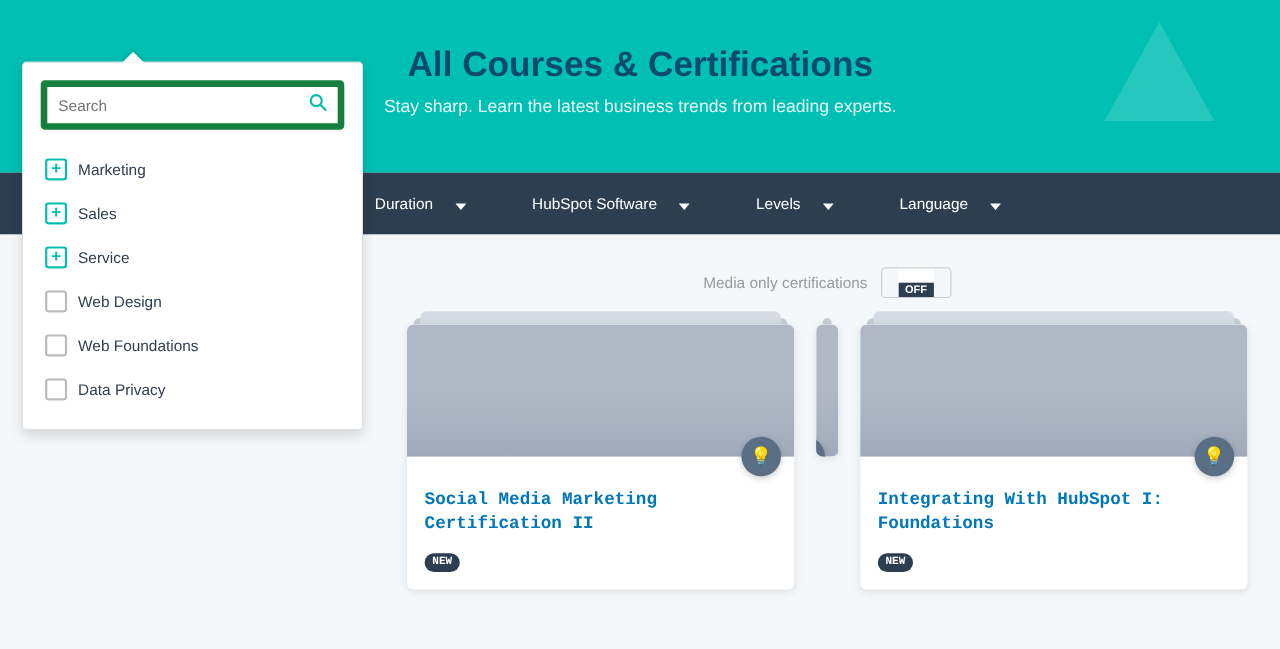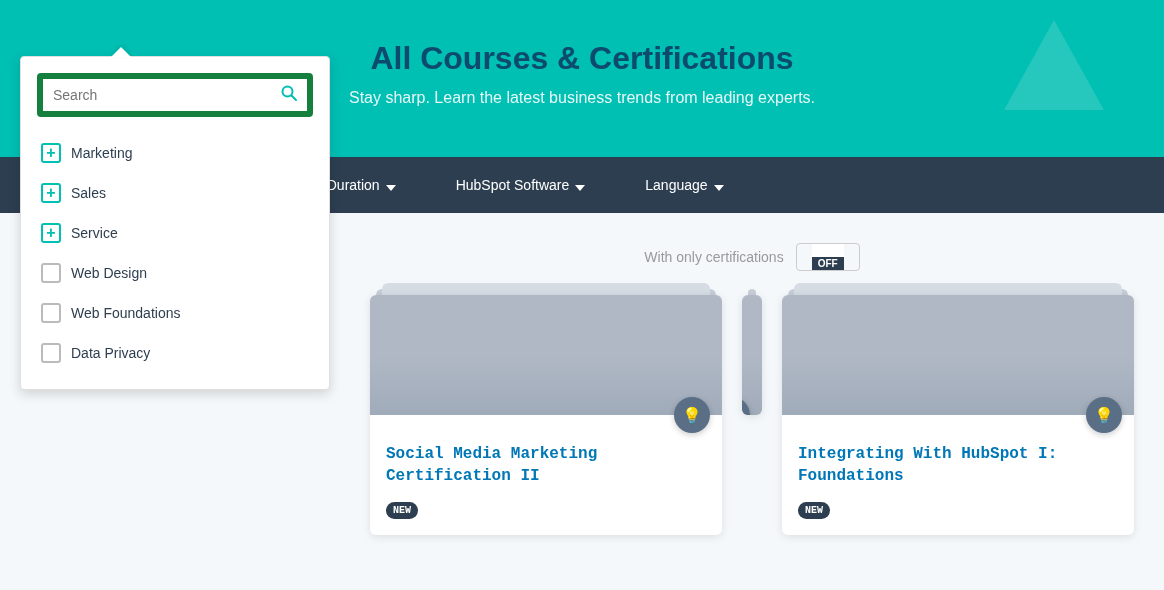--- a/index.html
+++ b/index.html
@@ -44,21 +44,21 @@
       position: relative;
     }
     .nav-item {
       color: #fff;
       font-size: 14px;
       font-weight: 500;
       margin-right: 60px;
       cursor: pointer;
       display: flex;
       align-items: center;
-      gap: 6px;
+      gap: 20px;
       height: 72px;
       position: relative;
     }
     .nav-item.active::after {
       content: '';
       position: absolute;
       bottom: 0;
       left: 0;
       right: 0;
       height: 3px;
@@ -336,20 +336,28 @@
   </div>
   <div class="nav-item">
     <span>HubSpot Software</span>
     <span class="chevron-icon">
       <svg width="10" height="10" viewBox="0 0 10 6">
           <path d="M0 0 L5 6 L10 0 Z" fill="white"></path>
         </svg>
     </span>
   </div>
   <div class="nav-item">
+    <span>Levels</span>
+    <span class="chevron-icon">
+      <svg width="10" height="10" viewBox="0 0 10 6">
+          <path d="M0 0 L5 6 L10 0 Z" fill="white"></path>
+        </svg>
+    </span>
+  </div>
+  <div class="nav-item">
     <span>Language</span>
     <span class="chevron-icon">
       <svg width="10" height="10" viewBox="0 0 10 6">
           <path d="M0 0 L5 6 L10 0 Z" fill="white"></path>
         </svg>
     </span>
   </div>
 </nav>
 
 <div class="main-content">
@@ -391,21 +399,21 @@
       <div class="category-item">
         <div class="checkbox-plain"></div>
         <span>Data Privacy</span>
       </div>
     </div>
   </div>
 
   <div class="content-area">
 
     <div class="toggle-row">
-      <span class="toggle-label">With only certifications</span>
+      <span class="toggle-label">Media only certifications</span>
       <div class="toggle-switch">
         <div class="toggle-track"></div>
         <div class="toggle-handle">
           <span>OFF</span>
         </div>
       </div>
     </div>
 
     <div class="cards-row">
 

